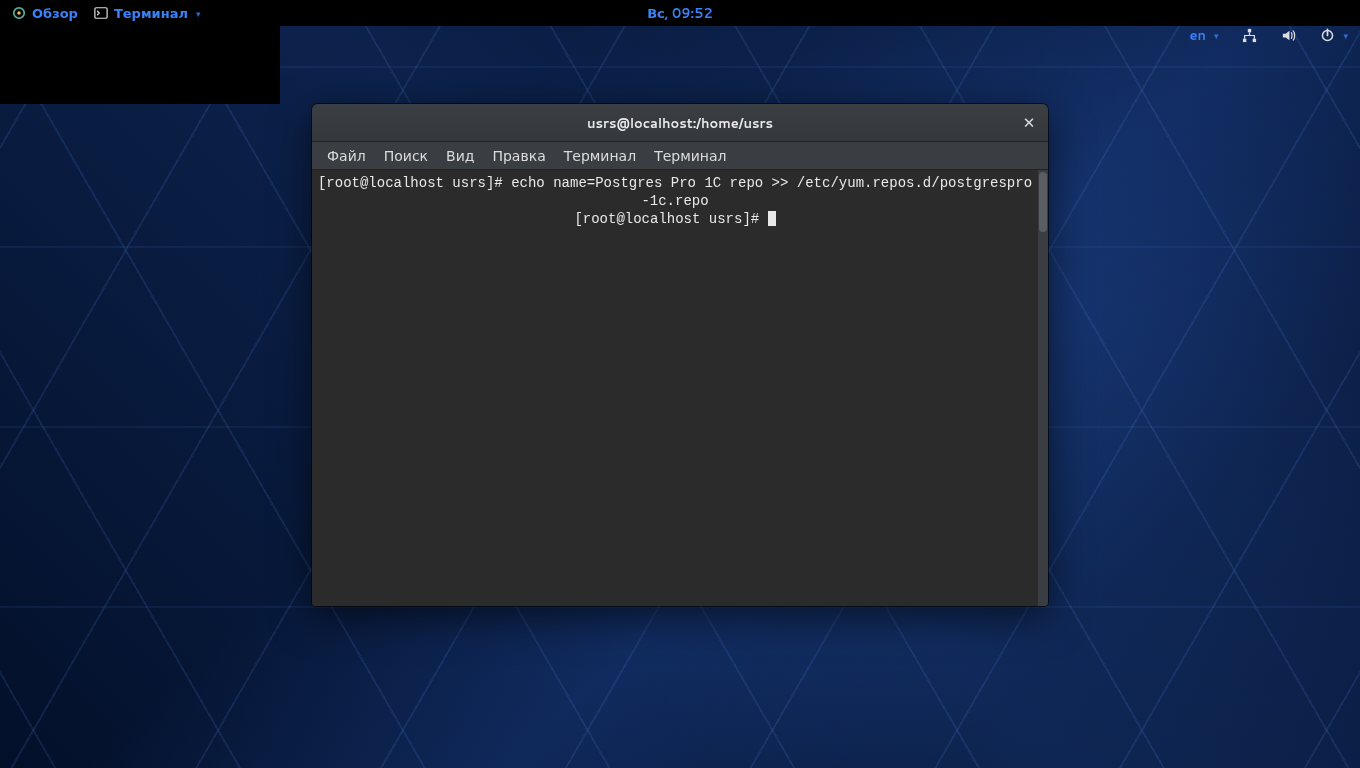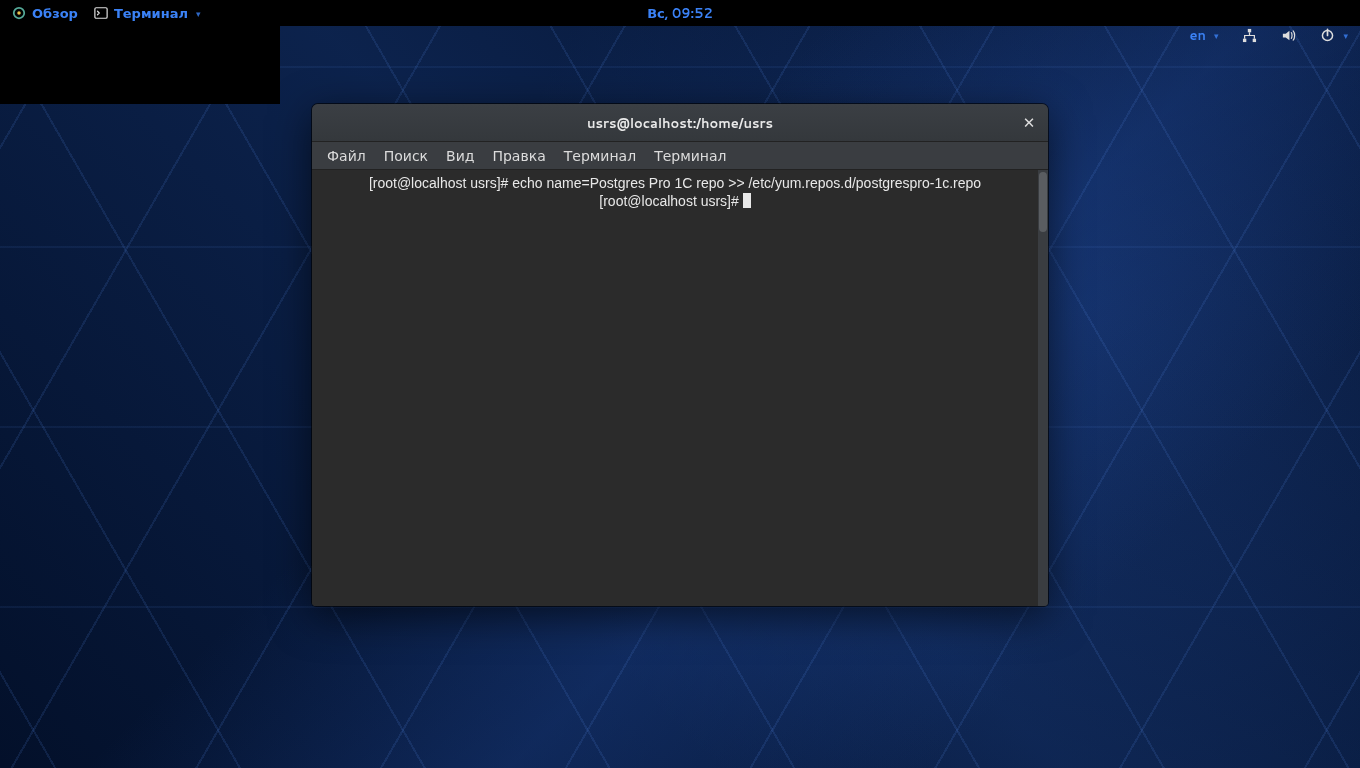--- a/index.html
+++ b/index.html
@@ -67,21 +67,21 @@
   .menubar {
     height: 28px; background: #3a3d41; display: flex; align-items: center;
     gap: 0; padding: 0 6px; font-size: 14px; color: #dcdcdc;
     border-bottom: 1px solid #222;
   }
   .menu-item { padding: 4px 9px; cursor: default; }
 
   .term-body-wrap { flex: 1; display: flex; background: #2b2b2b; }
   .term-body {
     flex: 1; background: #2b2b2b; color: #e8e8e8;
-    font-family: Liberation Sans, sans-serif;
+    font-family: Liberation Mono, monospace;
     font-size: 14px; line-height: 18px; padding: 4px 4px 4px 4px;
     white-space: pre-wrap; word-break: break-all; overflow: hidden;
   }
   .scrollbar {
     width: 10px; background: #3a3d41; position: relative;
   }
   .scrollbar .thumb {
     position: absolute; top: 2px; left: 1px; right: 1px; height: 60px;
     background: #5a5d61; border-radius: 4px;
   }

